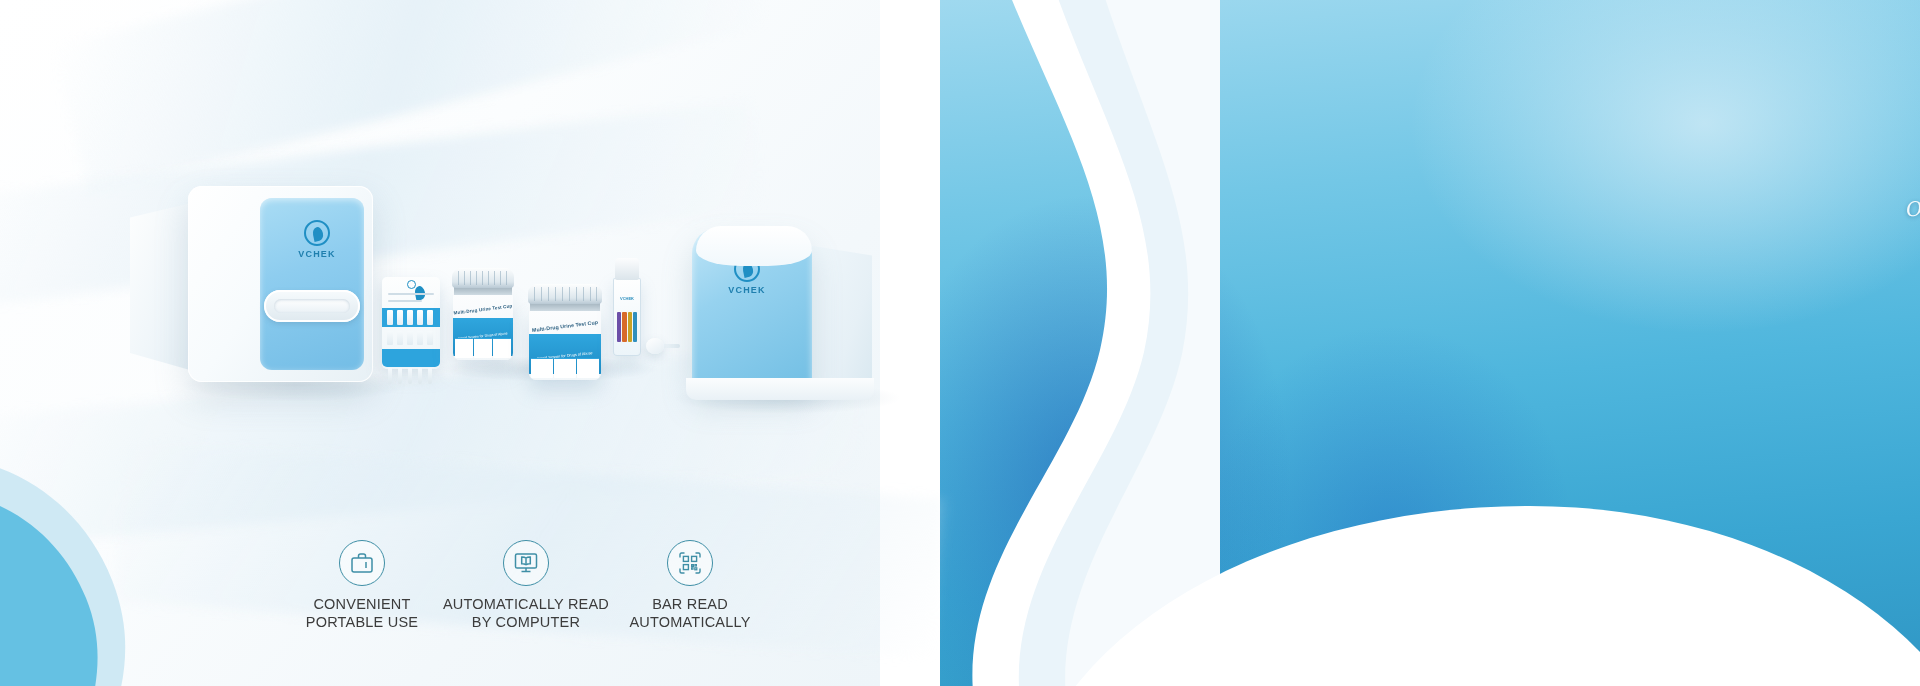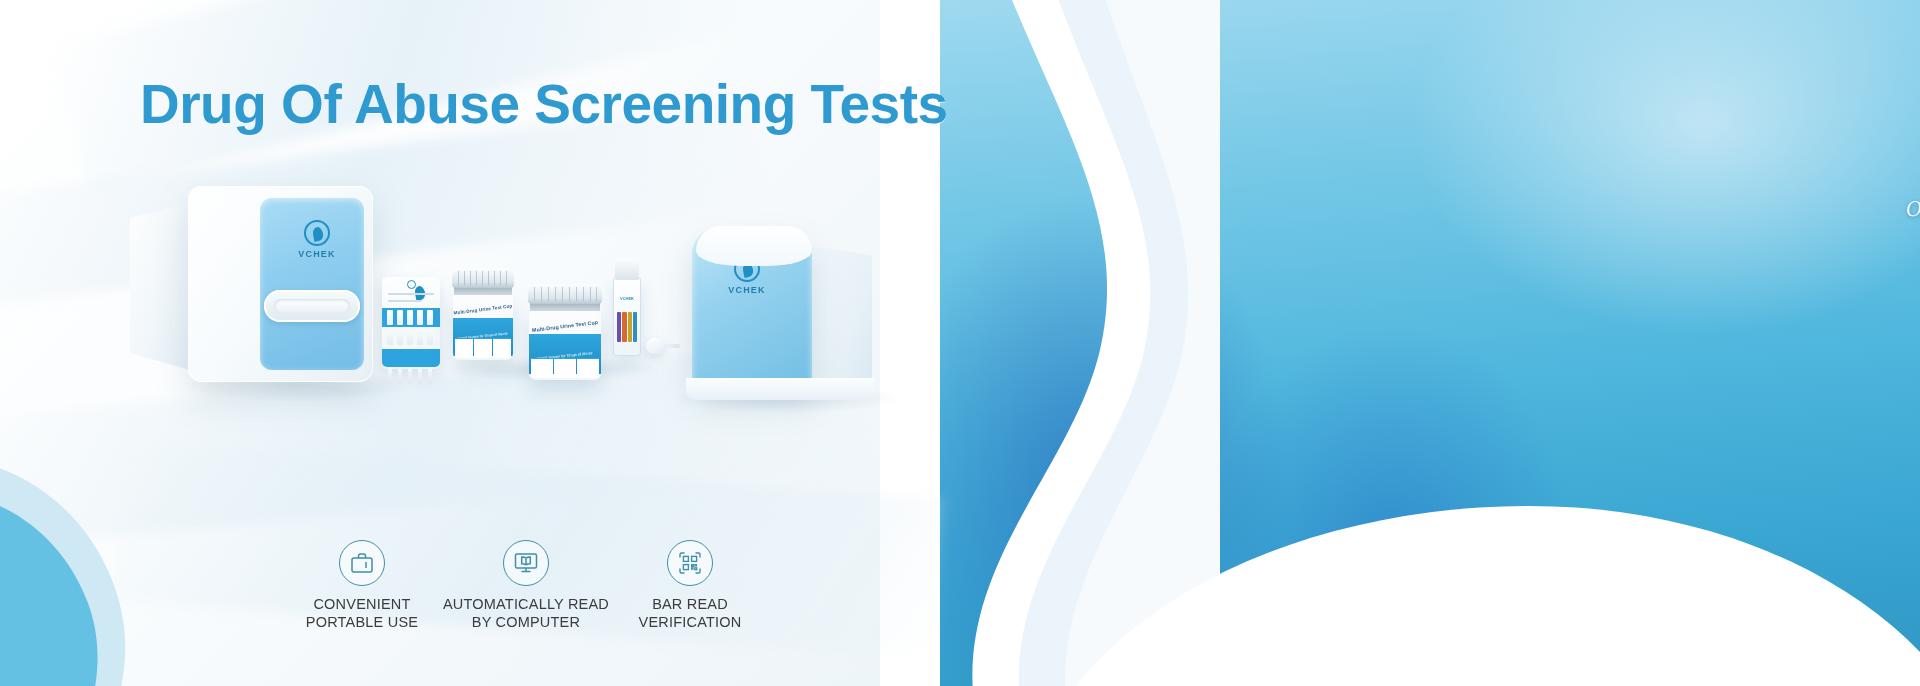--- a/index.html
+++ b/index.html
@@ -262,21 +262,20 @@
     <div class="soft-streak" style="left:120px; top:470px; width:820px; height:160px; transform:rotate(4deg);"></div>
   </div>
 
   <svg class="blue-blob-left" viewBox="0 0 380 340" preserveAspectRatio="none">
     <path d="M0,62 C120,38 208,96 242,182 C268,248 250,300 236,340 L0,340 Z" fill="#cfe9f4"></path>
     <path d="M0,96 C110,74 186,126 216,200 C238,254 224,302 212,340 L0,340 Z" fill="#65c1e3"></path>
   </svg>
 
   <div class="bottom-white-sweep"></div>
 
-  <h1 class="title">Drug Of Abuse Screening Tests</h1>
 
   <div class="ground-shadow" style="left:180px; top:368px; width:230px; height:34px;"></div>
   <div class="ground-shadow" style="left:672px; top:382px; width:230px; height:32px;"></div>
   <div class="ground-shadow" style="left:440px; top:356px; width:220px; height:26px;"></div>
 
   <div class="analyzer-l">
     <div class="side"></div>
     <div class="shell"></div>
     <div class="face">
       <div class="logo-l">
@@ -431,18 +430,18 @@
           <rect x="6.4" y="6.4" width="5" height="5"></rect>
           <rect x="14.6" y="6.4" width="5" height="5"></rect>
           <rect x="6.4" y="14.6" width="5" height="5"></rect>
           <rect x="14.6" y="14.6" width="2" height="2" stroke-width="1.2"></rect>
           <rect x="17.8" y="17.8" width="2" height="2" stroke-width="1.2"></rect>
           <rect x="14.6" y="17.8" width="1.4" height="1.4" stroke-width="1.2"></rect>
           <rect x="18" y="14.6" width="1.4" height="1.4" stroke-width="1.2"></rect>
         </svg>
       </div>
       <div class="cap-txt">BAR READ</div>
-      <div class="cap-txt">VERIFICATION</div>
+      <div class="cap-txt">AUTOMATICALLY</div>
     </div>
 
   </div>
 
 </div>
 
 </body></html>

